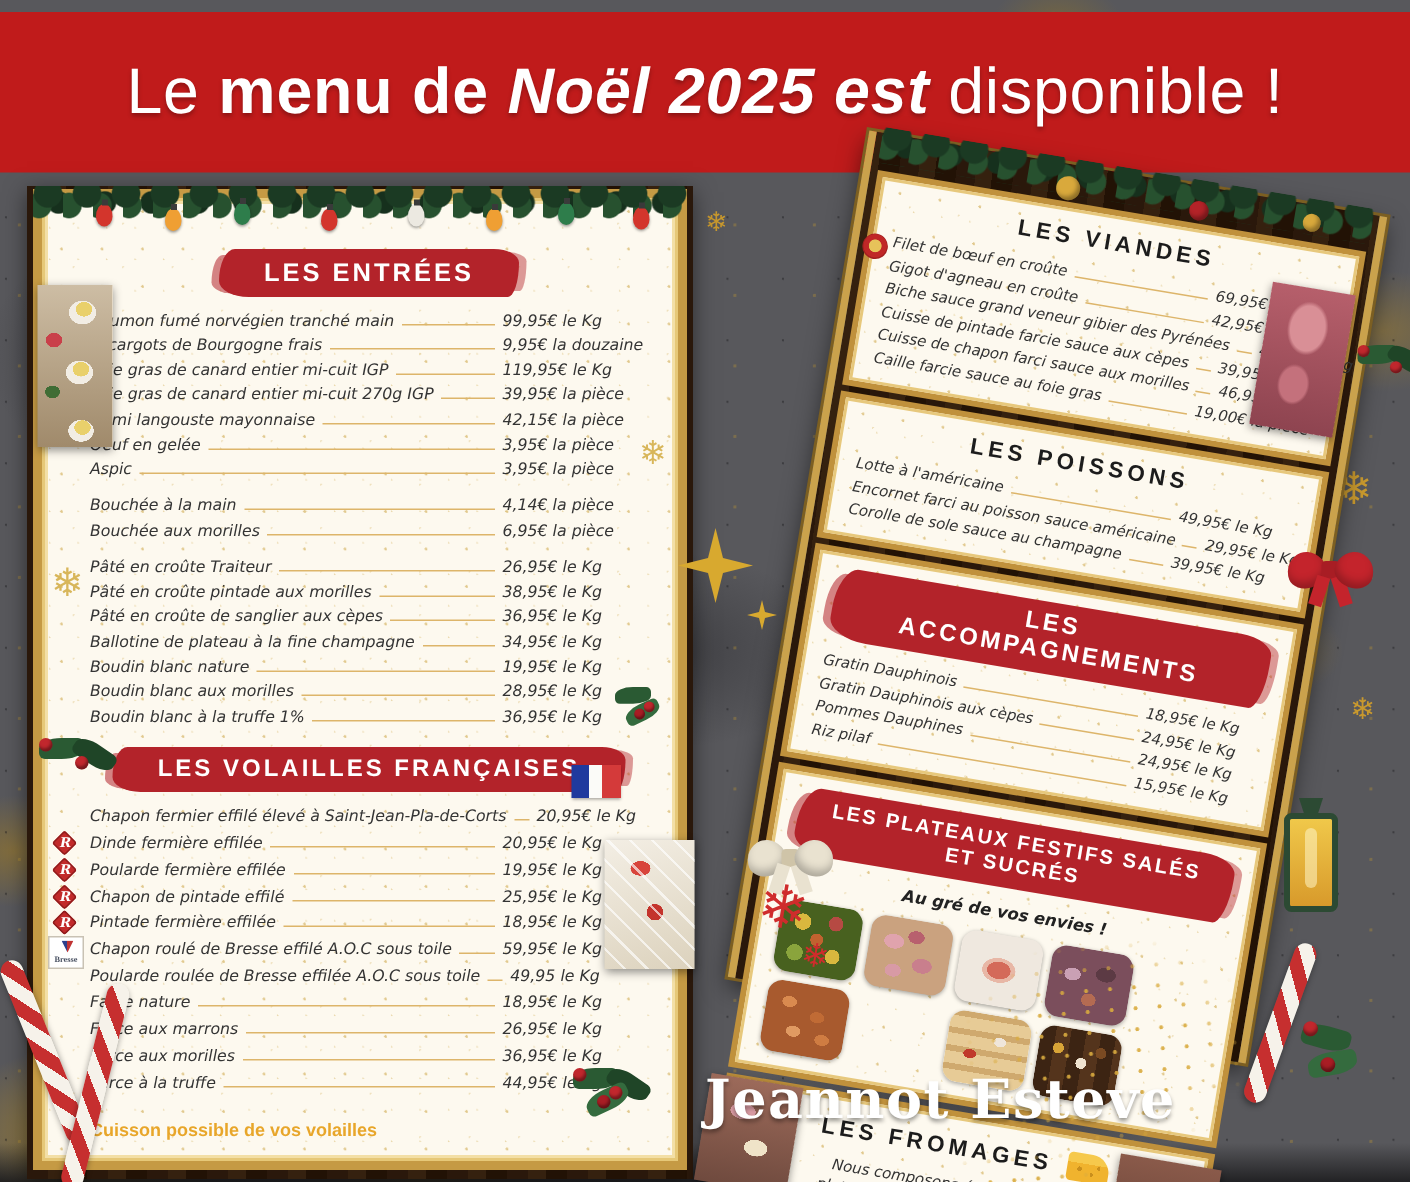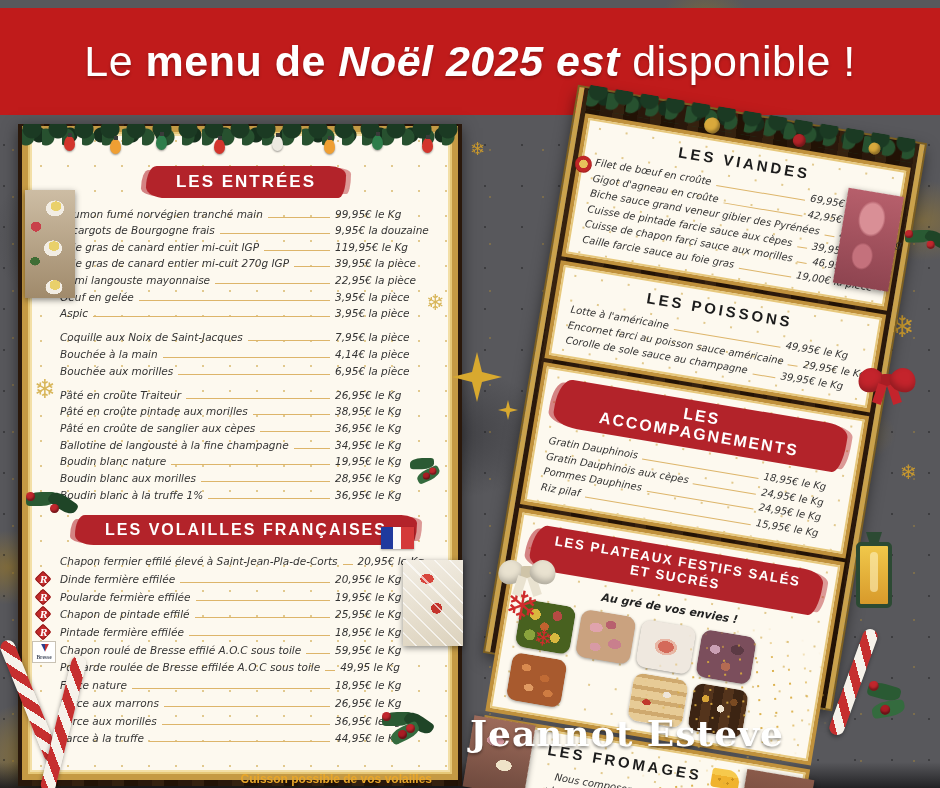--- a/index.html
+++ b/index.html
@@ -51,21 +51,21 @@
   .list + .list{margin-top:11px}
   .titlewrap{text-align:center;margin:0 0 10px;position:relative}
   .brush{display:inline-block;background:#b3232a;color:#fff;
     font:700 16px/1.15 "Liberation Sans",sans-serif;letter-spacing:2px;
     padding:6px 30px;border-radius:14px 22px 10px 26px/28px 12px 30px 14px;
     box-shadow:-8px 1px 0 -3px rgba(179,35,42,.55), 8px -1px 0 -3px rgba(179,35,42,.45);}
   .plain-title{font:700 15px "Liberation Sans",sans-serif;letter-spacing:3px;color:#1c1c1c;
     text-align:center;margin:1px 0 7px;}
   .subtitle{text-align:center;font:italic 700 11px "DejaVu Sans",sans-serif;color:#222;margin:2px 0 8px;}
   .desc{text-align:center;font:italic 10px/1.45 "DejaVu Sans",sans-serif;color:#333;width:70%;margin:1px auto 4px;}
-  .note{color:#e8a62a;font:700 12px "Liberation Sans",sans-serif;text-align:right;margin-top:27px}
+  .note{color:#e8a62a;font:700 12px "Liberation Sans",sans-serif;text-align:left;margin-top:17px}
 
   
   .badge{position:absolute;display:block}
   .b-label-rouge{left:-23px;top:0;width:12px;height:12px;background:#c22a2a;border-radius:2px;
     transform:rotate(45deg);box-shadow:0 0 0 1px #8e1d1d inset;}
   .b-label-rouge i{position:absolute;left:1px;top:0;width:12px;height:12px;transform:rotate(-45deg);
     font:700 italic 9px/12px "DejaVu Serif",serif;color:#fff;text-align:center;font-style:italic;}
   .b-bresse{left:-28px;top:-3px;width:24px;height:22px;background:#fff;border:1px solid #c9c2b4;
     font:700 5.5px/1 "Liberation Serif",serif;color:#4a5263;text-align:center;padding-top:13px;box-sizing:border-box;}
   .b-bresse::before{content:"";position:absolute;top:2px;left:8px;width:8px;height:8px;
@@ -233,40 +233,35 @@
             <span class="price">119,95€ le Kg</span>
           </div>
           <div class="row">
             <span class="iname">Foie gras de canard entier mi-cuit 270g IGP</span>
             <span class="leader"></span>
             <span class="price">39,95€ la pièce</span>
           </div>
           <div class="row">
             <span class="iname">Demi langouste mayonnaise</span>
             <span class="leader"></span>
-            <span class="price">22,95€ la pièce</span>
+            <span class="price">42,15€ la pièce</span>
           </div>
           <div class="row">
             <span class="iname">Oeuf en gelée</span>
             <span class="leader"></span>
             <span class="price">3,95€ la pièce</span>
           </div>
           <div class="row">
             <span class="iname">Aspic</span>
             <span class="leader"></span>
             <span class="price">3,95€ la pièce</span>
           </div>
         </div>
         <div class="list">
           <div class="row">
-            <span class="iname">Coquille aux Noix de Saint-Jacques</span>
-            <span class="leader"></span>
-            <span class="price">7,95€ la pièce</span>
-          </div>
-          <div class="row">
             <span class="iname">Bouchée à la main</span>
             <span class="leader"></span>
             <span class="price">4,14€ la pièce</span>
           </div>
           <div class="row">
             <span class="iname">Bouchée aux morilles</span>
             <span class="leader"></span>
             <span class="price">6,95€ la pièce</span>
           </div>
         </div>
@@ -280,21 +275,21 @@
             <span class="iname">Pâté en croûte pintade aux morilles</span>
             <span class="leader"></span>
             <span class="price">38,95€ le Kg</span>
           </div>
           <div class="row">
             <span class="iname">Pâté en croûte de sanglier aux cèpes</span>
             <span class="leader"></span>
             <span class="price">36,95€ le Kg</span>
           </div>
           <div class="row">
-            <span class="iname">Ballotine de langouste à la fine champagne</span>
+            <span class="iname">Ballotine de plateau à la fine champagne</span>
             <span class="leader"></span>
             <span class="price">34,95€ le Kg</span>
           </div>
           <div class="row">
             <span class="iname">Boudin blanc nature</span>
             <span class="leader"></span>
             <span class="price">19,95€ le Kg</span>
           </div>
           <div class="row">
             <span class="iname">Boudin blanc aux morilles</span>

